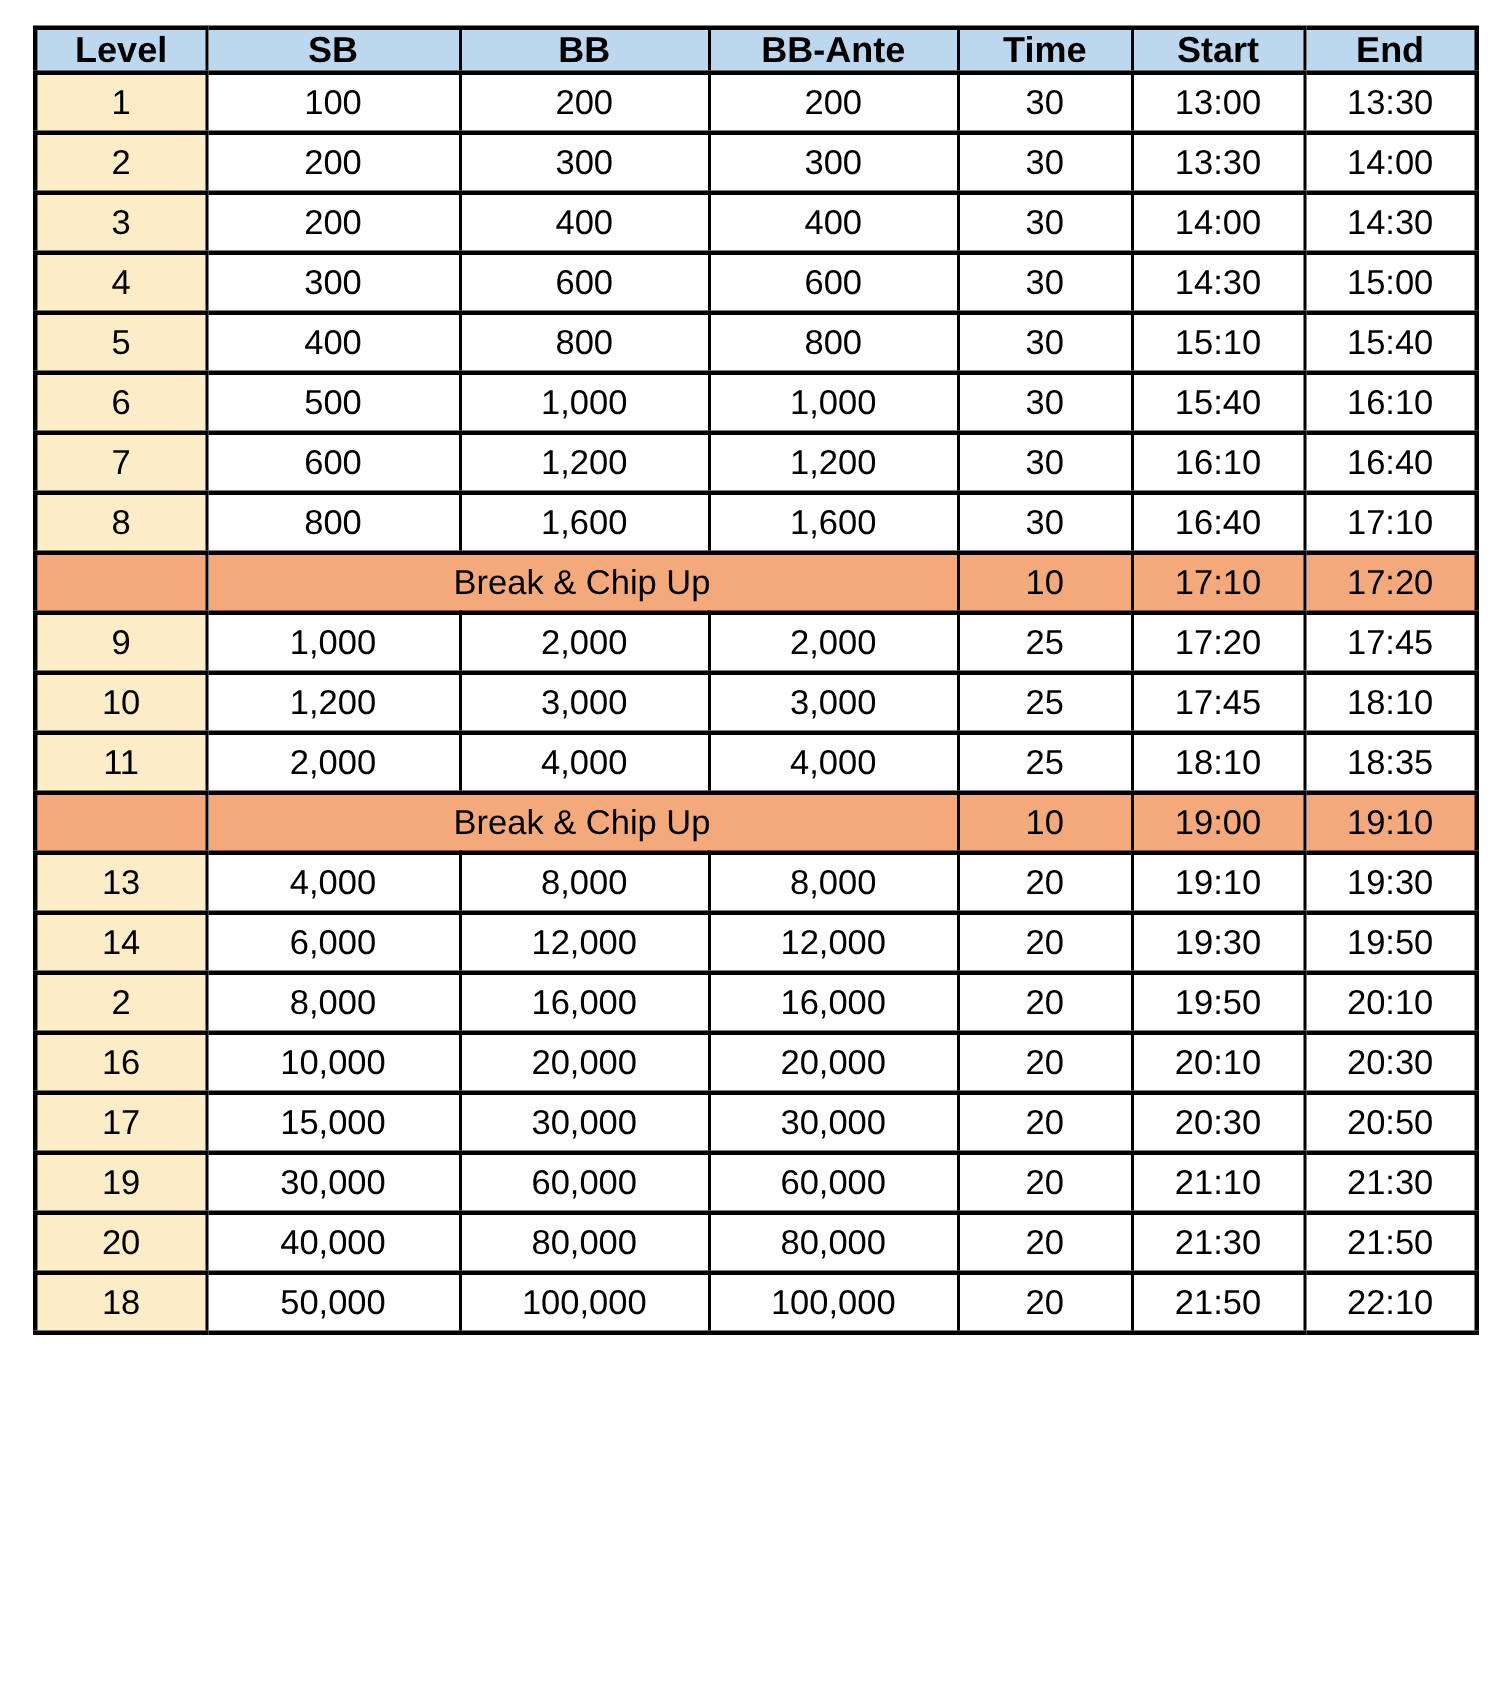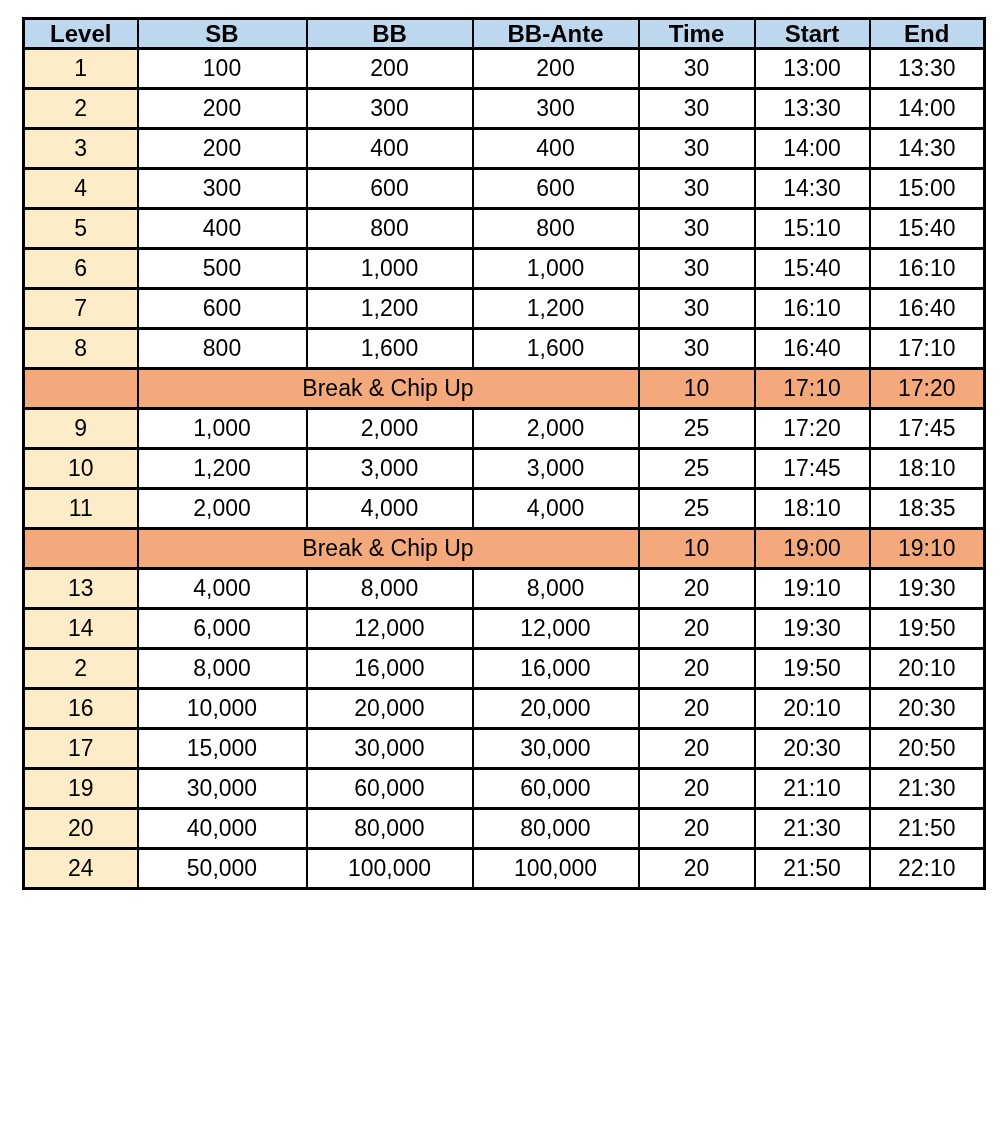--- a/index.html
+++ b/index.html
@@ -251,21 +251,21 @@
         <tr>
           <td class="level-cell">20</td>
           <td>40,000</td>
           <td>80,000</td>
           <td>80,000</td>
           <td>20</td>
           <td>21:30</td>
           <td>21:50</td>
         </tr>
         <tr>
-          <td class="level-cell">24</td>
+          <td class="level-cell">18</td>
           <td>50,000</td>
           <td>100,000</td>
           <td>100,000</td>
           <td>20</td>
           <td>21:50</td>
           <td>22:10</td>
         </tr>
       </tbody>
   </table>
 </div>

